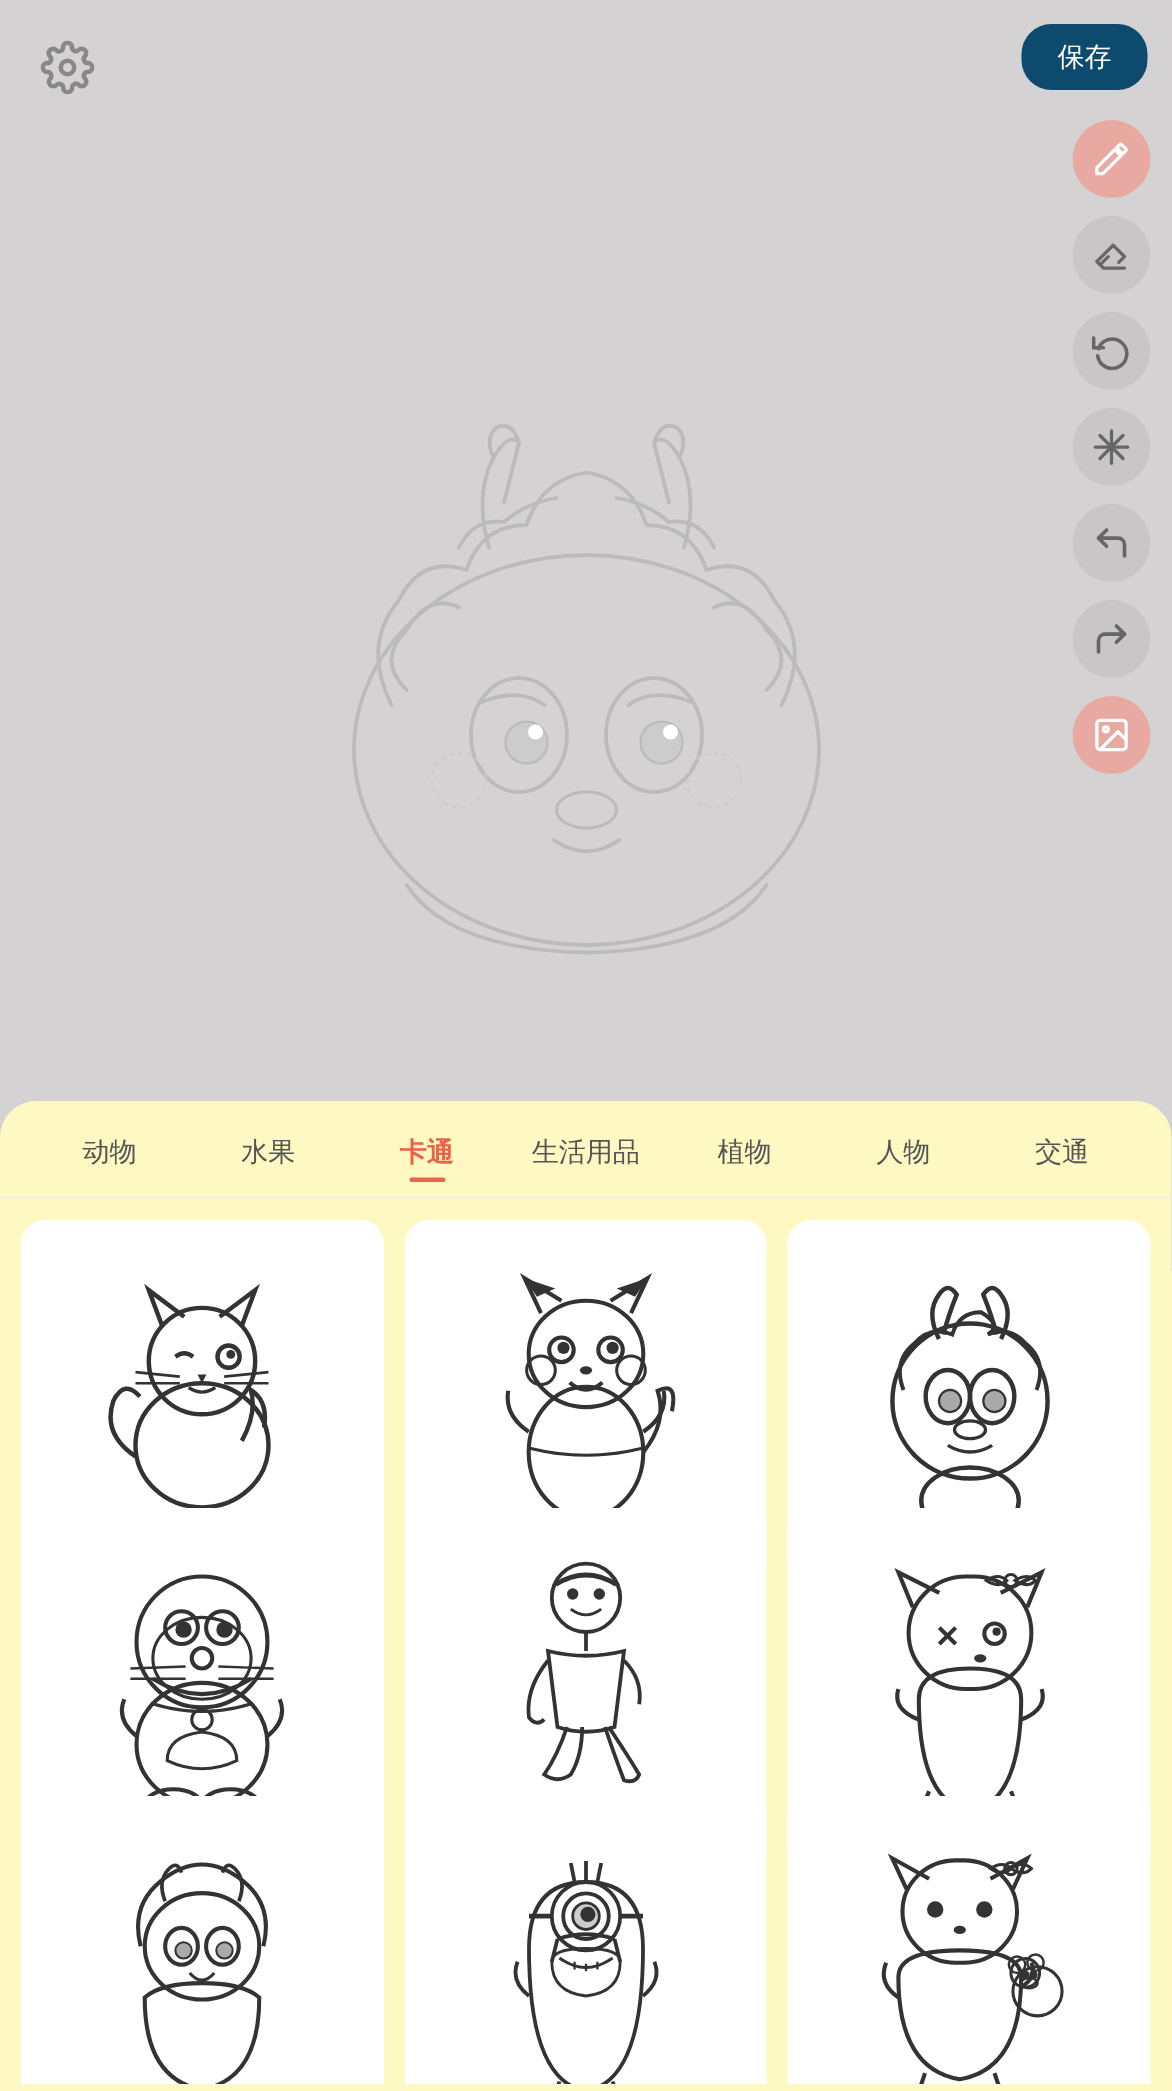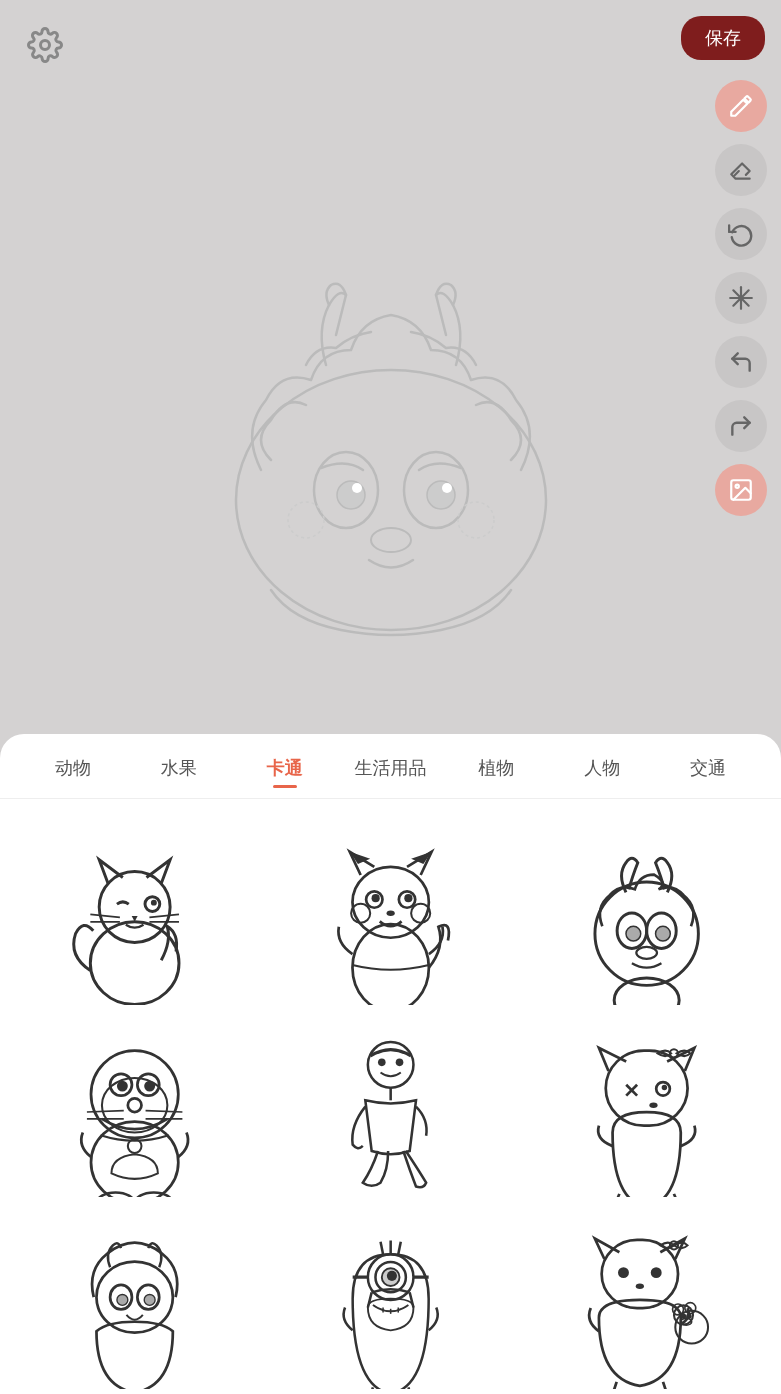--- a/index.html
+++ b/index.html
@@ -38,21 +38,21 @@
     .gear-btn svg {
       width: 36px;
       height: 36px;
     }
 
     
     .save-btn {
       position: absolute;
       top: 16px;
       right: 16px;
-      background: #7f1d1d;
+      background: #0c4a6e;
       color: white;
       border: none;
       border-radius: 20px;
       padding: 10px 24px;
       font-size: 18px;
       font-weight: 500;
       cursor: pointer;
       z-index: 10;
     }
 
@@ -99,21 +99,21 @@
       height: 600px;
     }
 
     
     .bottom-panel {
       position: absolute;
       bottom: 0;
       left: 0;
       right: 0;
       height: 660px;
-      background: #ffffff;
+      background: #fef9c3;
       border-radius: 24px 24px 0 0;
       z-index: 20;
     }
 
     
     .category-tabs {
       display: flex;
       align-items: center;
       padding: 18px 20px 10px;
       gap: 0;

